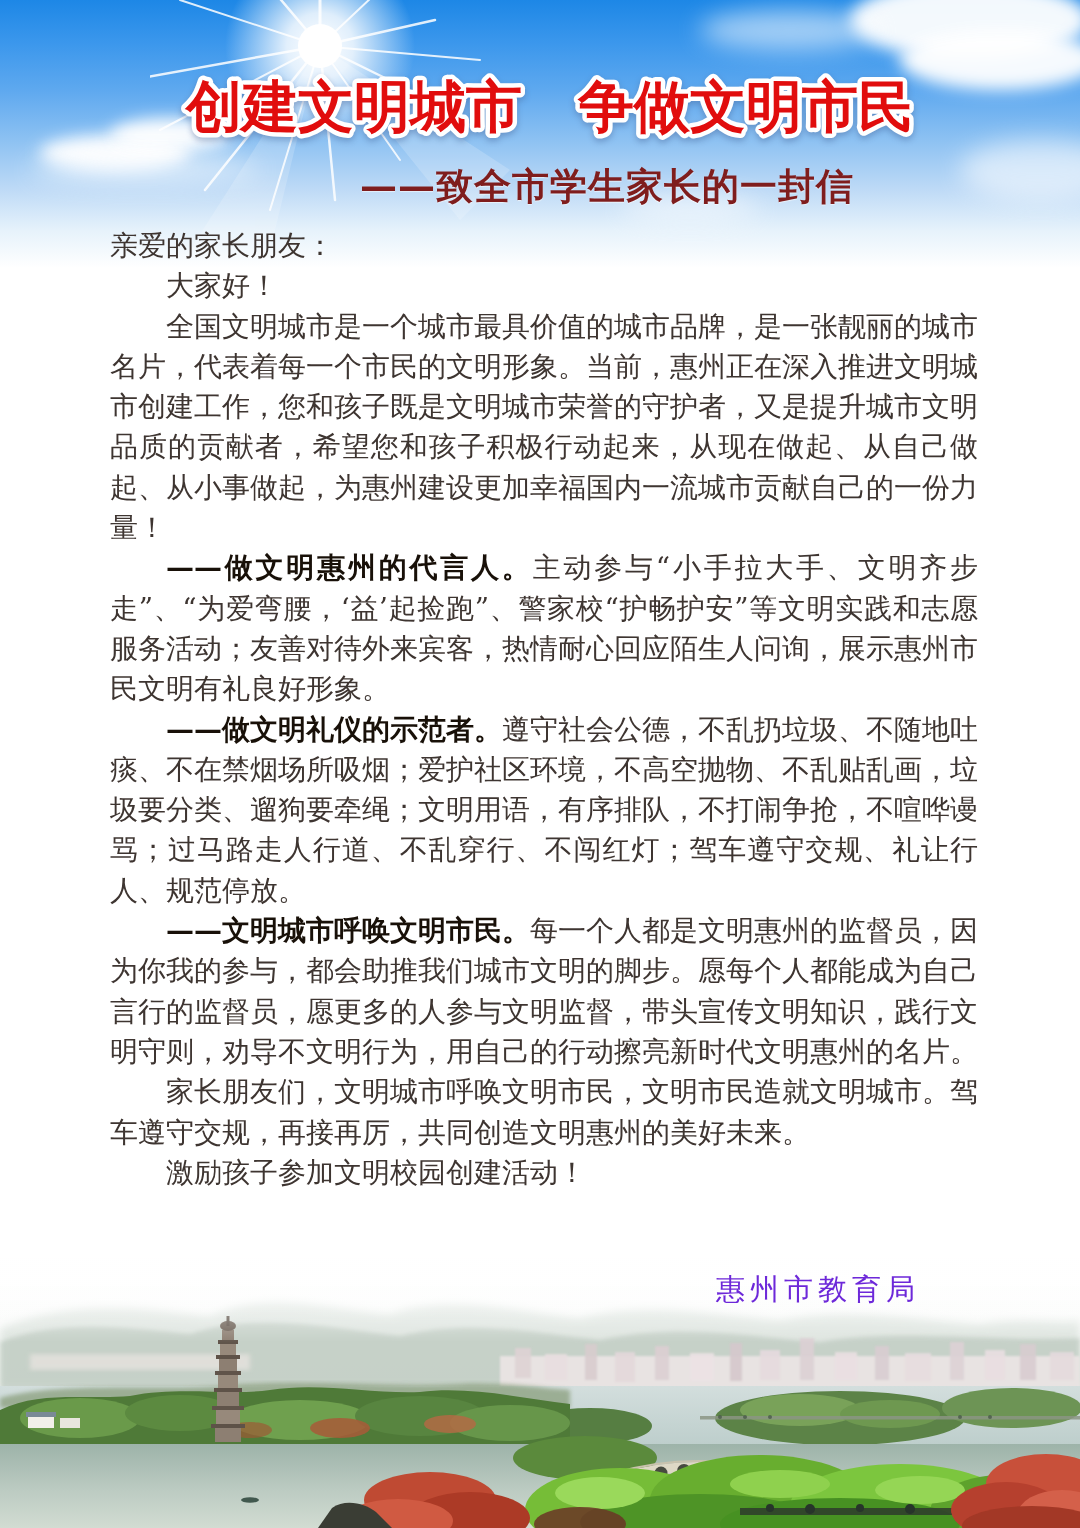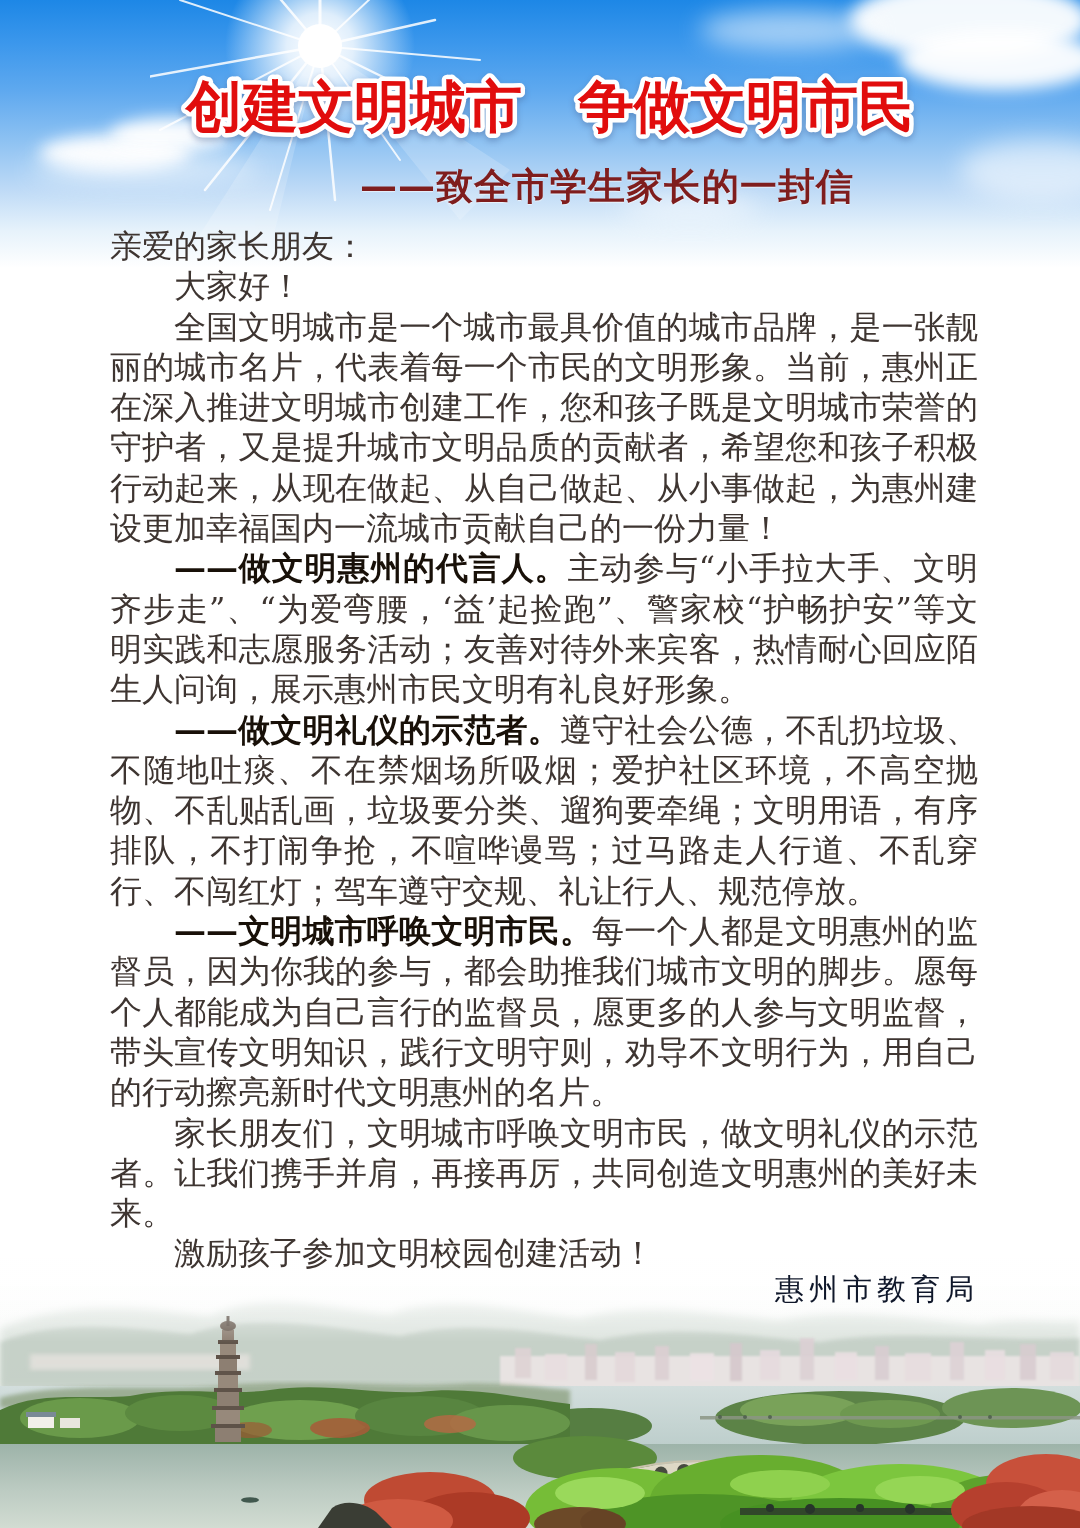--- a/index.html
+++ b/index.html
@@ -41,31 +41,31 @@
     position:absolute; top:146px; left:360px; z-index:3;
     font-size:37px; font-weight:700; color:#7f1d1d;
     letter-spacing:1px; font-family:"DejaVu Serif","Liberation Serif",serif;
     text-shadow: 0 1px 1px rgba(255,255,255,.6);
     margin-top: 16px;
   }
 
   
   .letter {
     position:absolute; top:226px; left:110px; width:868px; z-index:2;
-    font-size:32px; line-height:40.3px; color:#3e3531;
+    font-size:28px; line-height:40.3px; color:#3e3531;
     text-align: justify; text-justify: inter-ideograph;
   }
   .letter p { margin:0; }
   .letter p.indent { text-indent: 2em; }
   .lead { font-weight:bold; color:#181008; }
 
   
   .signature {
     position:absolute; top:1266px; left:716px; width:215px; z-index:4;
-    text-align:right; font-size:29px; color:#0f172a; line-height:47px;margin-left:48px;
+    text-align:left; font-size:29px; color:#6d28d9; line-height:47px;
   }
   .signature .org { letter-spacing:5px; }
 
   
   .scene { position:absolute; left:0; top:1258px; width:1080px; height:270px; z-index:1; }
 </style>
 </head>
 <body>
 
 <div class="page">
@@ -121,21 +121,21 @@
   </svg>
   <div class="subtitle">——致全市学生家长的一封信</div>
 
   <div class="letter">
     <p>亲爱的家长朋友：</p>
     <p class="indent">大家好！</p>
     <p class="indent">全国文明城市是一个城市最具价值的城市品牌，是一张靓丽的城市名片，代表着每一个市民的文明形象。当前，惠州正在深入推进文明城市创建工作，您和孩子既是文明城市荣誉的守护者，又是提升城市文明品质的贡献者，希望您和孩子积极行动起来，从现在做起、从自己做起、从小事做起，为惠州建设更加幸福国内一流城市贡献自己的一份力量！</p>
     <p class="indent"><span class="lead">——做文明惠州的代言人。</span><span>主动参与“小手拉大手、文明齐步走”、“为爱弯腰，‘益’起捡跑”、警家校“护畅护安”等文明实践和志愿服务活动；友善对待外来宾客，热情耐心回应陌生人问询，展示惠州市民文明有礼良好形象。</span></p>
     <p class="indent"><span class="lead">——做文明礼仪的示范者。</span><span>遵守社会公德，不乱扔垃圾、不随地吐痰、不在禁烟场所吸烟；爱护社区环境，不高空抛物、不乱贴乱画，垃圾要分类、遛狗要牵绳；文明用语，有序排队，不打闹争抢，不喧哗谩骂；过马路走人行道、不乱穿行、不闯红灯；驾车遵守交规、礼让行人、规范停放。</span></p>
     <p class="indent"><span class="lead">——文明城市呼唤文明市民。</span><span>每一个人都是文明惠州的监督员，因为你我的参与，都会助推我们城市文明的脚步。愿每个人都能成为自己言行的监督员，愿更多的人参与文明监督，带头宣传文明知识，践行文明守则，劝导不文明行为，用自己的行动擦亮新时代文明惠州的名片。</span></p>
-    <p class="indent">家长朋友们，文明城市呼唤文明市民，做文明礼仪的示范者。让我们携手并肩，再接再厉，共同创造文明惠州的美好未来。</p>
+    <p class="indent">家长朋友们，文明城市呼唤文明市民，文明市民造就文明城市。驾车遵守交规，再接再厉，共同创造文明惠州的美好未来。</p>
     <p class="indent">激励孩子参加文明校园创建活动！</p>
   </div>
 
   <div class="signature">
     <div class="org">惠州市教育局</div>
   </div>
 
   <svg class="scene" viewBox="0 0 1080 270" preserveAspectRatio="none">
     <defs>
       <linearGradient id="hazeBg" x1="0" y1="0" x2="0" y2="1">

